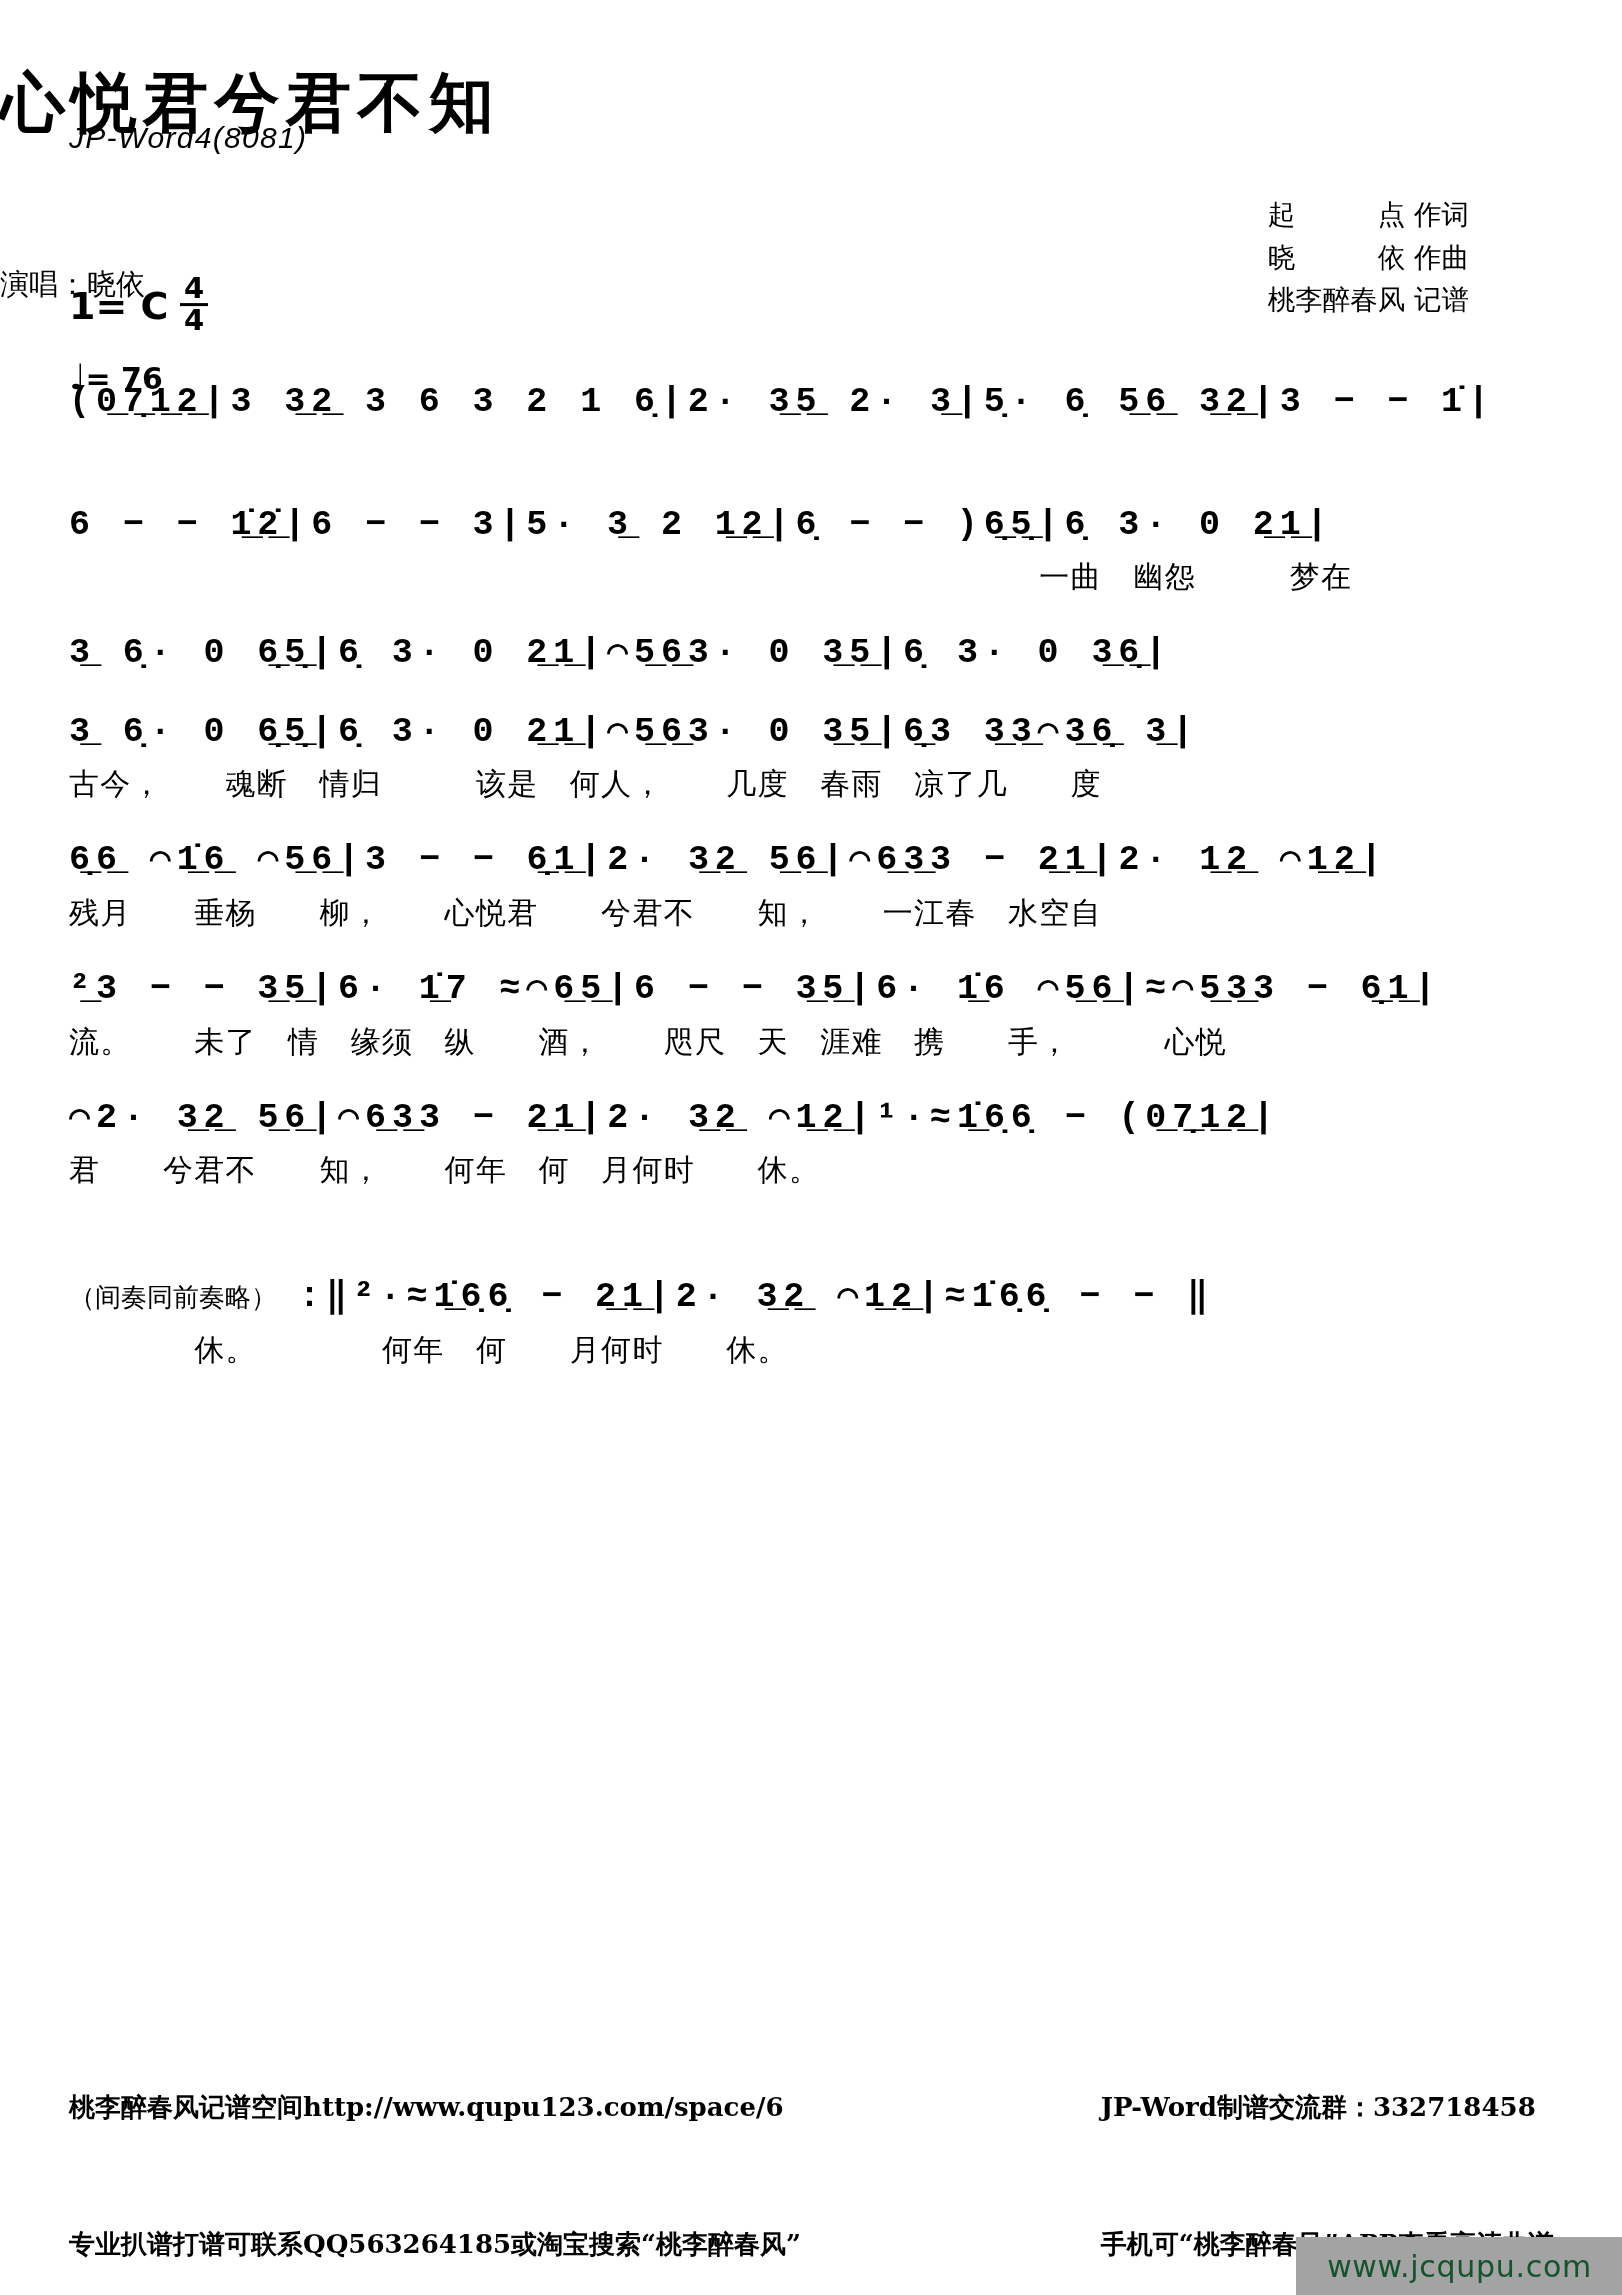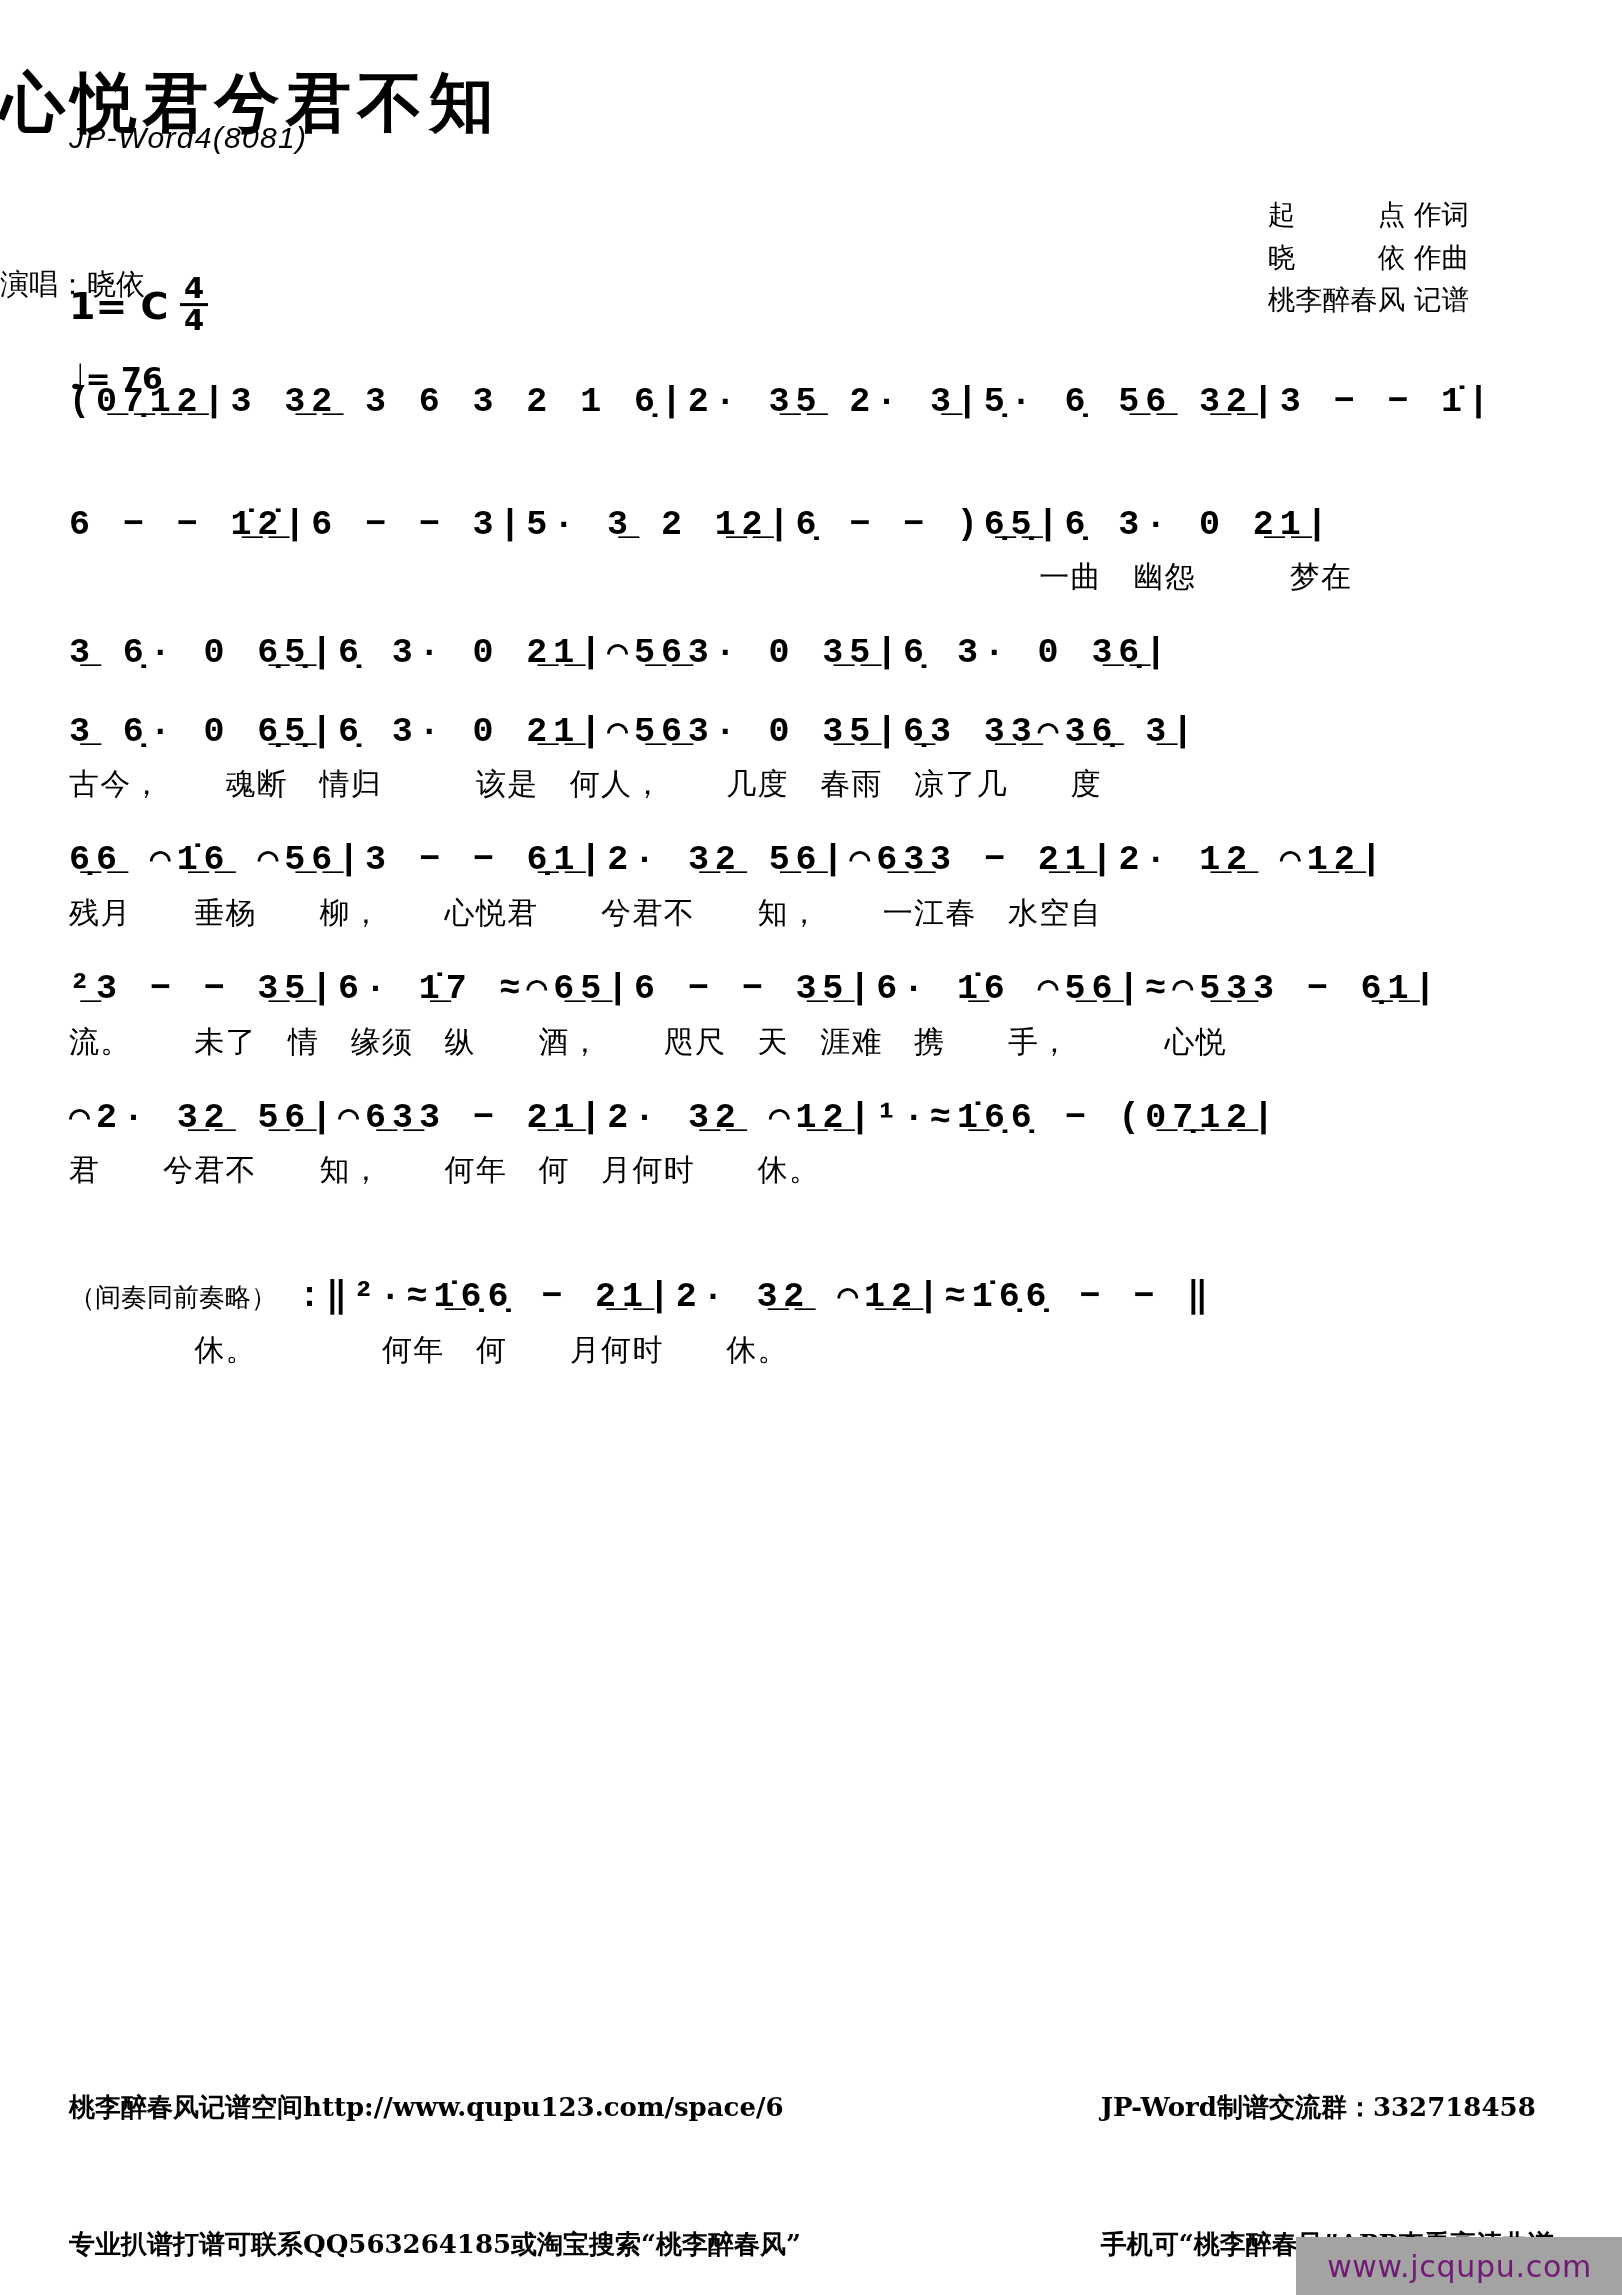--- a/index.html
+++ b/index.html
@@ -115,16 +115,16 @@
     <div class="col">
       <div>桃李醉春风记谱空间http://www.qupu123.com/space/6</div>
       <div>专业扒谱打谱可联系QQ563264185或淘宝搜索“桃李醉春风”</div>
     </div>
     <div class="col">
       <div>JP-Word制谱交流群：332718458</div>
       <div>手机可“桃李醉春风”APP查看高清曲谱</div>
     </div>
   </div>
 
-  <div class="watermark" style="background: rgb(163, 163, 163); color: #701a75;">www.jcqupu.com</div>
+  <div class="watermark" style="background: rgb(163, 163, 163); color: #14532d;">www.jcqupu.com</div>
 
 </div>
 
 
 </body></html>

